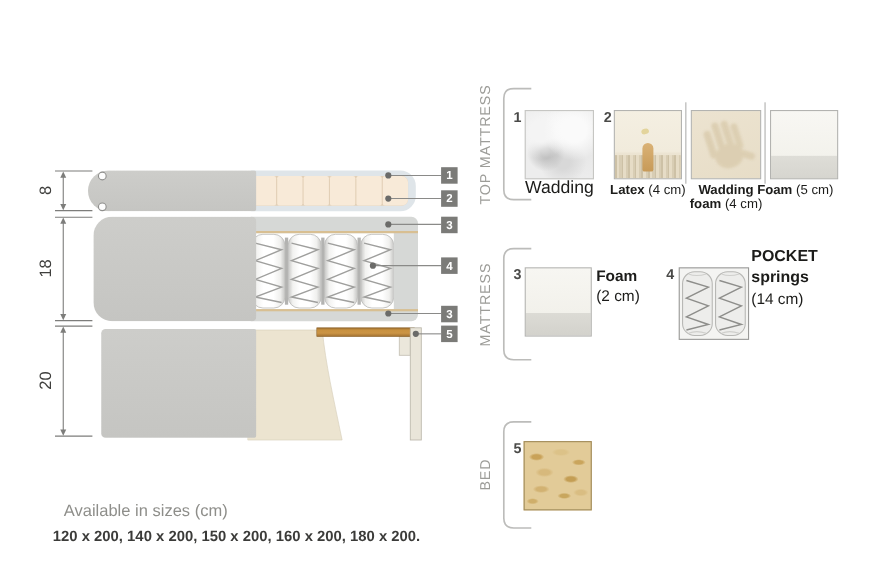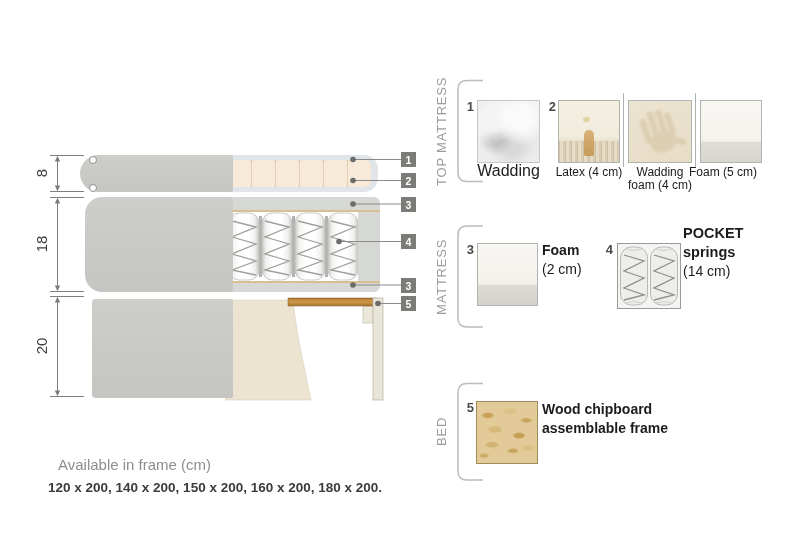--- a/index.html
+++ b/index.html
@@ -31,21 +31,21 @@
   .deco{position:absolute;left:0;top:0;z-index:5;pointer-events:none;}
 
   
   .vlabel{position:absolute;left:433px;width:16px;display:flex;align-items:center;justify-content:center;
           writing-mode:vertical-rl;transform:rotate(180deg);
           color:var(--section-label-color,#9c9c98);font-size:13px;letter-spacing:.8px;white-space:nowrap;}
   .num{position:absolute;width:12px;text-align:right;font-size:13px;font-weight:bold;color:#4a4a48;}
   .panel-img{position:absolute;box-sizing:border-box;border:1px solid #b3b3b0;overflow:hidden;}
   .vdiv{position:absolute;width:1px;background:#b0b0ae;}
   .cap{position:absolute;text-align:center;font-size:12px;color:#1c1c1a;line-height:13px;}
-  .cap .b{font-weight:normal;}
+  .cap .b{font-weight:bold;}
   .side-text{position:absolute;font-size:14px;line-height:19px;color:#1c1c1a;}
   .side-text .b{font-weight:bold;}
   .wadding-cap{font-size:16px;font-weight:normal;}
 
   
   .img-wadding{background-color:#ededed;background-image:
      radial-gradient(circle at 72% 28%, #fafafa 0 18%, transparent 45%),
      radial-gradient(circle at 22% 30%, #f4f4f4 0 15%, transparent 40%),
      radial-gradient(circle at 30% 62%, #bfbfbf 0 8%, transparent 30%),
      radial-gradient(circle at 55% 75%, #d8d8d8 0 12%, transparent 38%),
@@ -286,21 +286,17 @@
   <div class="side-text" style="left:683px;top:224px;font-size:14.5px;">
     <span class="b">POCKET</span><br>
     <span class="b">springs</span><br>
     <span style="font-size:14px;margin-top:12px;">(14 cm)</span>
   </div>
 
   <div class="vlabel" style="top:383px;height:97px;">BED</div>
 
   <div class="num" style="left:462px;top:400px;">5</div>
   <div class="panel-img img-chip" style="left:476px;top:401px;width:62px;height:63px;border-color:#a08a5a;"></div>
-  <div class="side-text" style="left:542px;top:400px;">
-    <span class="b">Wood chipboard</span><br>
-    <span class="b">assemblable frame</span>
-  </div>
-
-  <div class="foot-title">Available in frame (cm)</div>
+
+  <div class="foot-title">Available in sizes (cm)</div>
   <div class="foot-sizes">120 x 200, 140 x 200, 150 x 200, 160 x 200, 180 x 200.</div>
 
 </div>
 
 </body></html>

